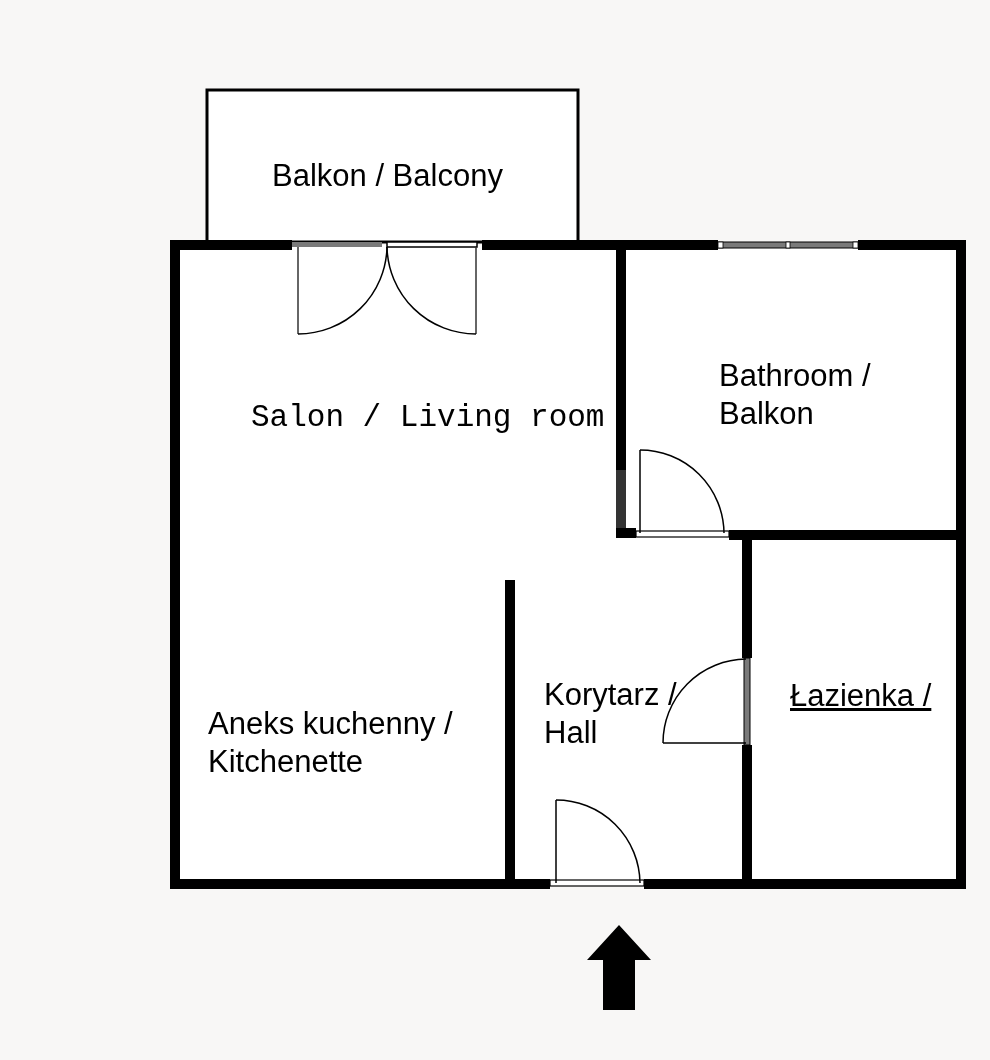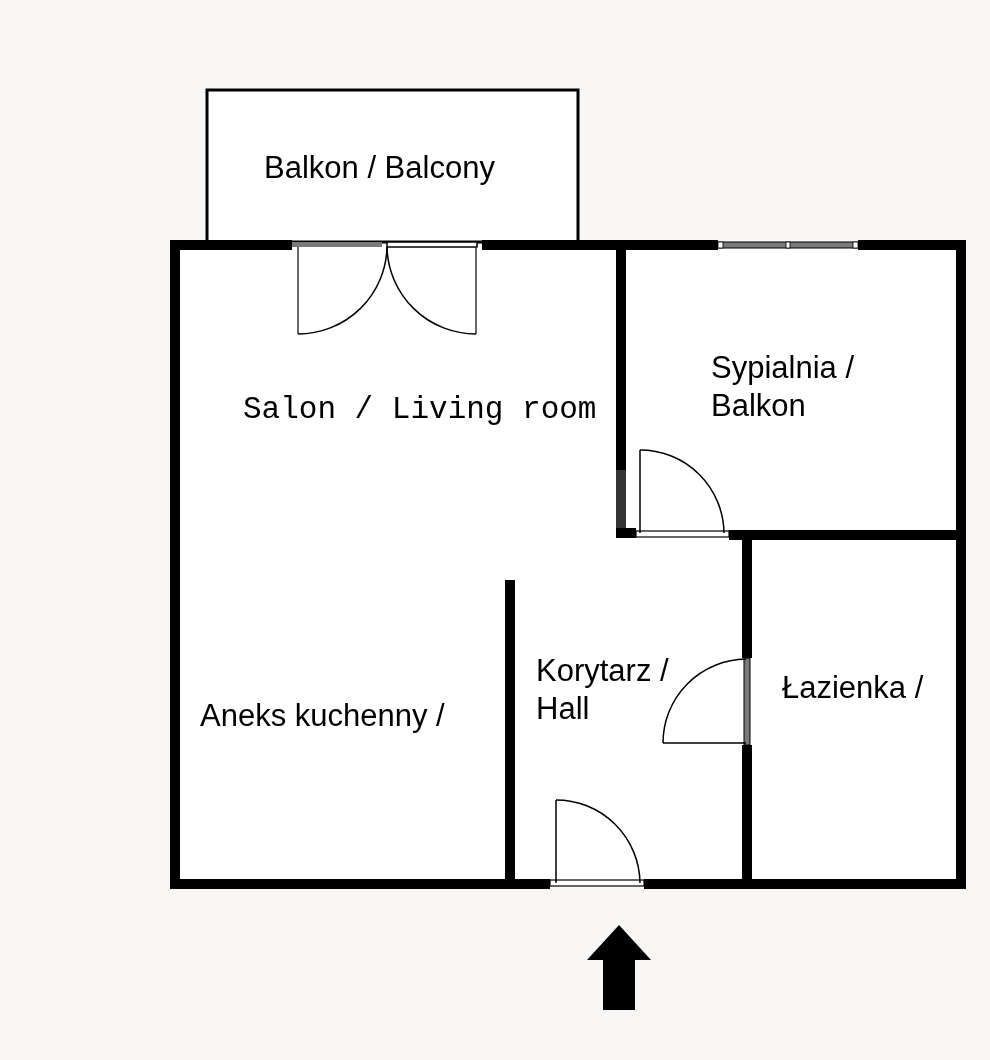--- a/index.html
+++ b/index.html
@@ -5,21 +5,21 @@
     html, body { margin: 0; padding: 0; }
     body { width: 990px; height: 1060px; background: #f8f7f6; position: relative; overflow: hidden; }
     #plan { position: absolute; left: 0; top: 0; }
     .room-label {
       position: absolute;
       font-family: "Liberation Sans", sans-serif;
       font-size: 31px;
       line-height: 38px;
       color: #000;
       white-space: nowrap;
-      margin: 0;
+      margin: 8px;
     }
   </style>
 </head>
 <body>
 
 <svg id="plan" width="990" height="1060" viewBox="0 0 990 1060" xmlns="http://www.w3.org/2000/svg">
 
   <rect x="207" y="90" width="371" height="152" fill="#ffffff" stroke="#000" stroke-width="3"></rect>
   <rect x="175" y="245" width="786" height="639" fill="#ffffff"></rect>
 
@@ -90,28 +90,29 @@
 
 <div class="room-label" style="left:264px; top:149px;">
   <div>Balkon / Balcony</div>
 </div>
 
 <div class="room-label" style="left:243px; top:391px;font-family:Liberation Mono, monospace;">
   <div>Salon / Living room</div>
 </div>
 
 <div class="room-label" style="left:711px; top:349px;">
-  <div>Sypialnia /</div>
+  <div>Bathroom /</div>
   <div>Balkon</div>
 </div>
 
-<div class="room-label" style="left:536px; top:652px;">
+<div class="room-label" style="left:536px; top:668px;">
   <div>Korytarz /</div>
   <div>Hall</div>
 </div>
 
 <div class="room-label" style="left:200px; top:697px;">
   <div>Aneks kuchenny /</div>
+  <div>Kitchenette</div>
 </div>
 
-<div class="room-label" style="left:782px; top:669px;">
+<div class="room-label" style="left:782px; top:669px;text-decoration:underline;">
   <div>Łazienka /</div>
 </div>
 
 </body></html>

